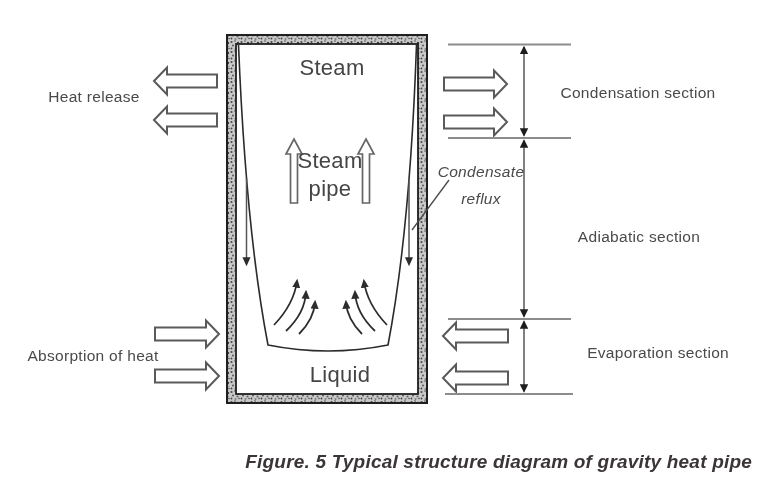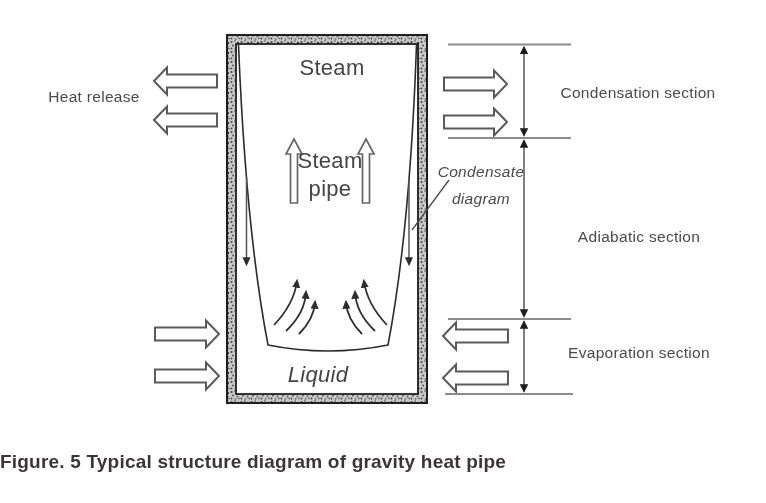--- a/index.html
+++ b/index.html
@@ -8,22 +8,22 @@
     font-family:"Liberation Sans", sans-serif;overflow:hidden;
   }
   .stage svg{position:absolute;left:0;top:0;}
   .lbl{
     position:absolute;color:#4a4a4a;font-size:15.5px;letter-spacing:.3px;
     text-align:center;white-space:nowrap;
   }
   .lbl.inner{font-size:22px;color:#454545;}
   .two-line{white-space:normal;line-height:27px;}
   .caption{
-    position:absolute;left:0;top:451px;width:752px;text-align:left;
-    color:#3b3537;font-size:19px;font-weight:bold;letter-spacing:.2px;
+    position:absolute;left:0;top:451px;width:752px;text-align:right;
+    color:#3b3537;font-size:19px;font-weight:bold;letter-spacing:.2px;font-style:italic;
   }
 </style>
 </head>
 <body>
 
 <div class="stage">
 
   <svg width="766" height="503" viewBox="0 0 766 503">
     <defs>
       <pattern id="speckle" width="10" height="10" patternUnits="userSpaceOnUse">
@@ -96,35 +96,36 @@
       <line x1="524" y1="47" x2="524" y2="135.5" marker-start="url(#mDim)" marker-end="url(#mDim)"></line>
       <line x1="524" y1="140.5" x2="524" y2="316.5" marker-start="url(#mDim)" marker-end="url(#mDim)"></line>
       <line x1="524" y1="321.5" x2="524" y2="391.5" marker-start="url(#mDim)" marker-end="url(#mDim)"></line>
     </g>
 
     <line x1="449" y1="180" x2="412" y2="230" stroke="#4a4a4a" stroke-width="1.3"></line>
   </svg>
 
   <div class="lbl" style="left:14px;top:88px;width:160px;">Heat release</div>
 
+  <div class="lbl" style="left:13px;top:347px;width:160px;">Absorption of heat</div>
 
   <div class="lbl inner" style="left:282px;top:55px;width:100px;">Steam</div>
 
   <div class="lbl inner two-line" style="left:280px;top:147px;width:100px;line-height:28px;">
     <span>Steam</span><br>
     <span>pipe</span>
   </div>
 
-  <div class="lbl inner" style="left:268px;top:362px;width:100px;font-style:italic;">Liquid</div>
+  <div class="lbl inner" style="left:290px;top:362px;width:100px;">Liquid</div>
 
   <div class="lbl two-line" style="left:420px;top:158px;width:122px;font-style:italic;">
     <span>Condensate</span><br>
-    <span>diagram</span>
+    <span>reflux</span>
   </div>
 
   <div class="lbl" style="left:545px;top:84px;width:186px;">Condensation section</div>
 
   <div class="lbl" style="left:549px;top:228px;width:180px;">Adiabatic section</div>
 
-  <div class="lbl" style="left:549px;top:344px;width:180px;">Evaporation section</div>
+  <div class="lbl" style="left:549px;top:344px;width:180px;text-align:right;">Evaporation section</div>
 
   <div class="caption">Figure. 5 Typical structure diagram of gravity heat pipe</div>
 </div>
 
 </body></html>

